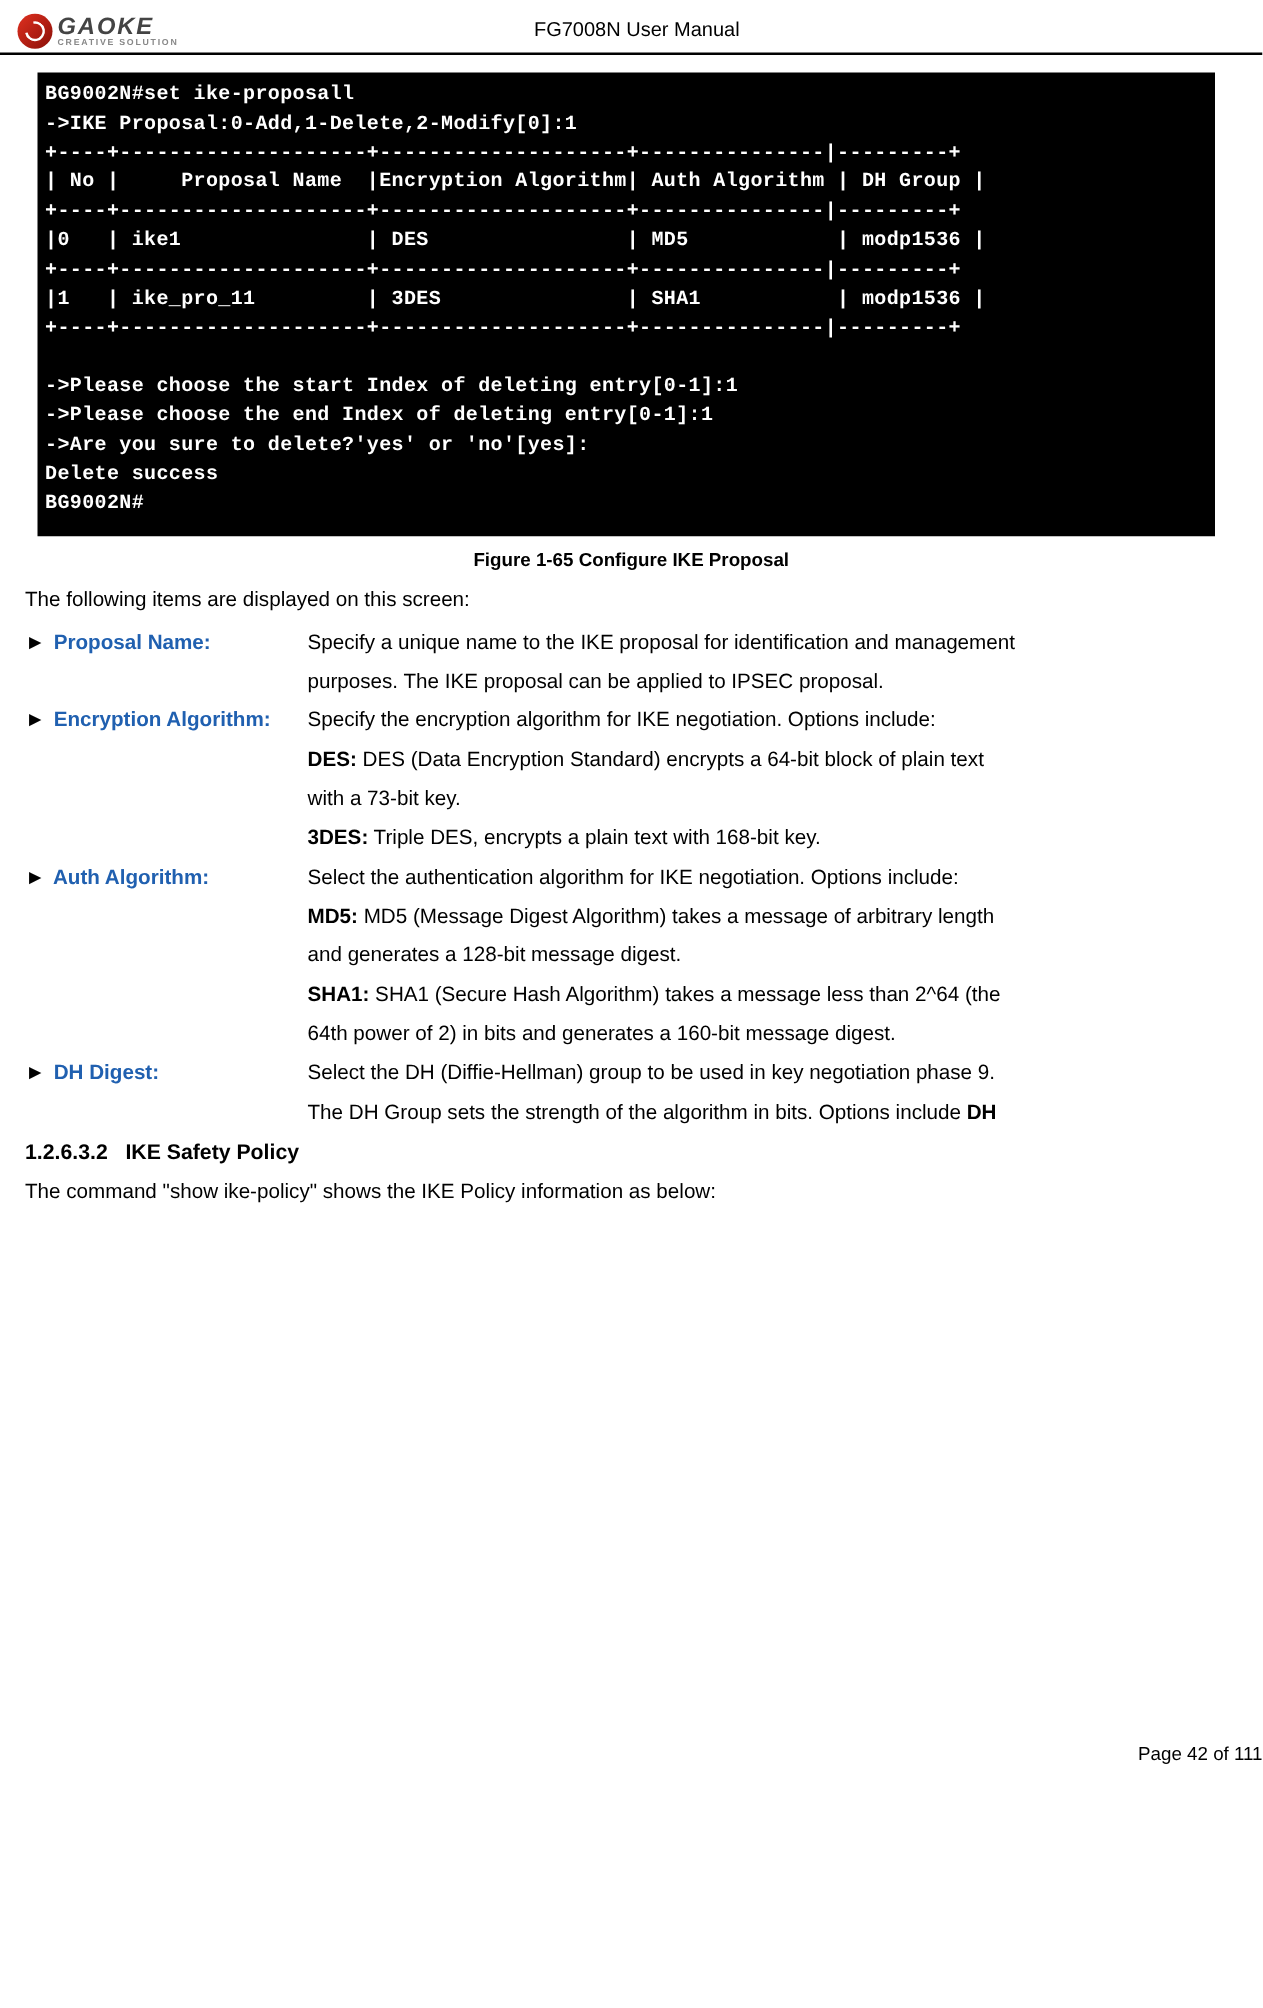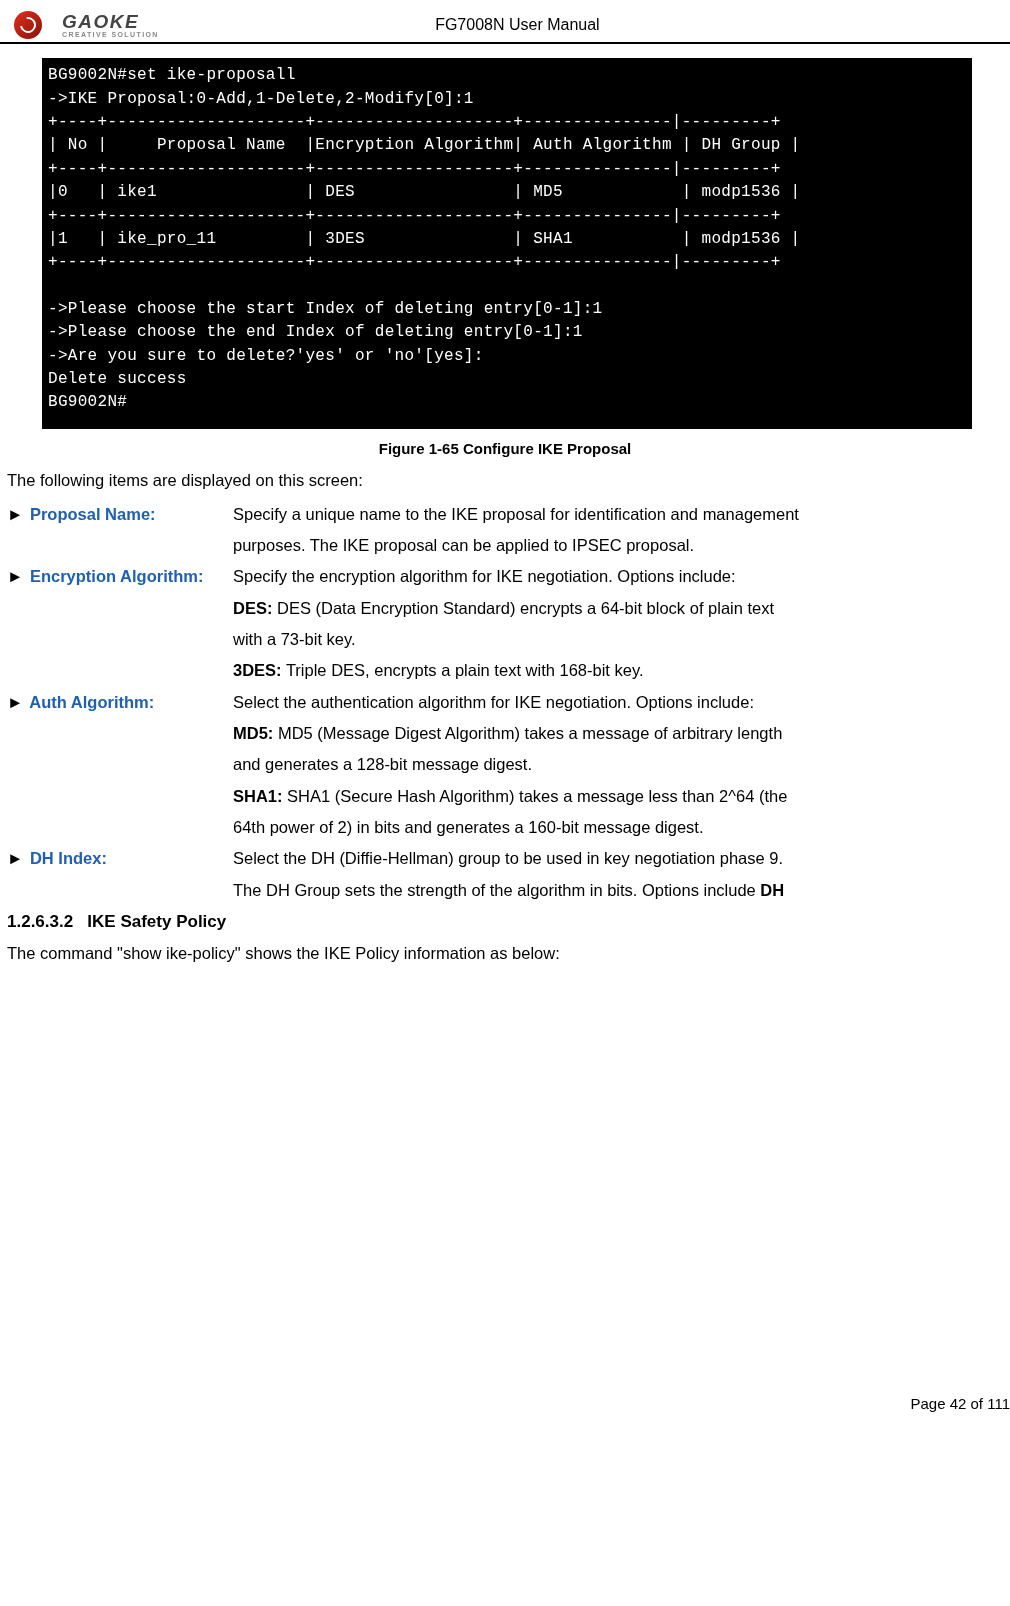--- a/index.html
+++ b/index.html
@@ -16,21 +16,21 @@
   .header {
     display: flex;
     align-items: center;
     border-bottom: 2px solid #000;
     padding: 0 14px 2px 14px;
     margin-bottom: 14px;
   }
   .logo {
     display: flex;
     align-items: center;
-    gap: 20px;
+    gap: 4px;
   }
   .logo-icon {
     width: 28px; height: 28px;
     border-radius: 50%;
     background: linear-gradient(135deg,#e03020 0%,#8a1008 100%);
     position: relative;
   }
   .logo-icon::after{
     content:"";
     position:absolute;
@@ -44,39 +44,39 @@
   .logo-text .brand {
     font-weight:900; font-size:19px; letter-spacing:1.5px; font-style:italic; color:#444;
   }
   .logo-text .tag {
     font-size:7px; letter-spacing:1.4px; color:#888; font-weight:700;
   }
   .header-title {
     flex:1; text-align:center; font-size:16px; padding-right:120px;
   }
   .terminal {
-    margin: 0 38px 4px 42px;
+    margin: 0 38px 4px 30px;
     background:#000;
     color:#fff;
     font-family:"Courier New", monospace;
     font-size:16px;
-    font-weight:normal;
+    font-weight:bold;
     line-height:1.46;
     padding:6px 10px 14px 6px;
     white-space:pre;
     letter-spacing:0.3px;
   }
   .figure-caption {
     text-align:center;
     font-weight:bold;
     font-size:15px;
     margin: 6px 0 2px 0;
   }
   .content {
-    padding: 0 7px;
+    padding: 0 20px;
     text-align: justify;
   }
   .intro-line { margin-bottom:2px; }
   .item-row {
     display:flex;
     align-items:flex-start;
   }
   .item-label {
     flex: 0 0 226px;
     color:#2060b0;
@@ -150,21 +150,21 @@
   <div class="item-row">
     <div class="item-label"><span class="arrow">►</span> <span>Auth Algorithm:</span></div>
     <div class="item-desc">Select the authentication algorithm for IKE negotiation. Options include:</div>
   </div>
   <div class="cont-row"><span class="bold">MD5:</span><span> MD5 (Message Digest Algorithm) takes a message of arbitrary length</span></div>
   <div class="cont-row">and generates a 128-bit message digest.</div>
   <div class="cont-row"><span class="bold">SHA1:</span><span> SHA1 (Secure Hash Algorithm) takes a message less than 2^64 (the</span></div>
   <div class="cont-row">64th power of 2) in bits and generates a 160-bit message digest.</div>
 
   <div class="item-row">
-    <div class="item-label"><span class="arrow">►</span> <span>DH Index:</span></div>
+    <div class="item-label"><span class="arrow">►</span> <span>DH Digest:</span></div>
     <div class="item-desc">Select the DH (Diffie-Hellman) group to be used in key negotiation phase 9.</div>
   </div>
   <div class="cont-row"><span>The DH Group sets the strength of the algorithm in bits. Options include </span><span class="bold">DH</span></div>
 
   <div class="section-heading">
     <span>1.2.6.3.2</span>&nbsp;&nbsp;&nbsp;<span>IKE Safety Policy</span>
   </div>
   <div>The command "show ike-policy" shows the IKE Policy information as below:</div>
 </div>
 

